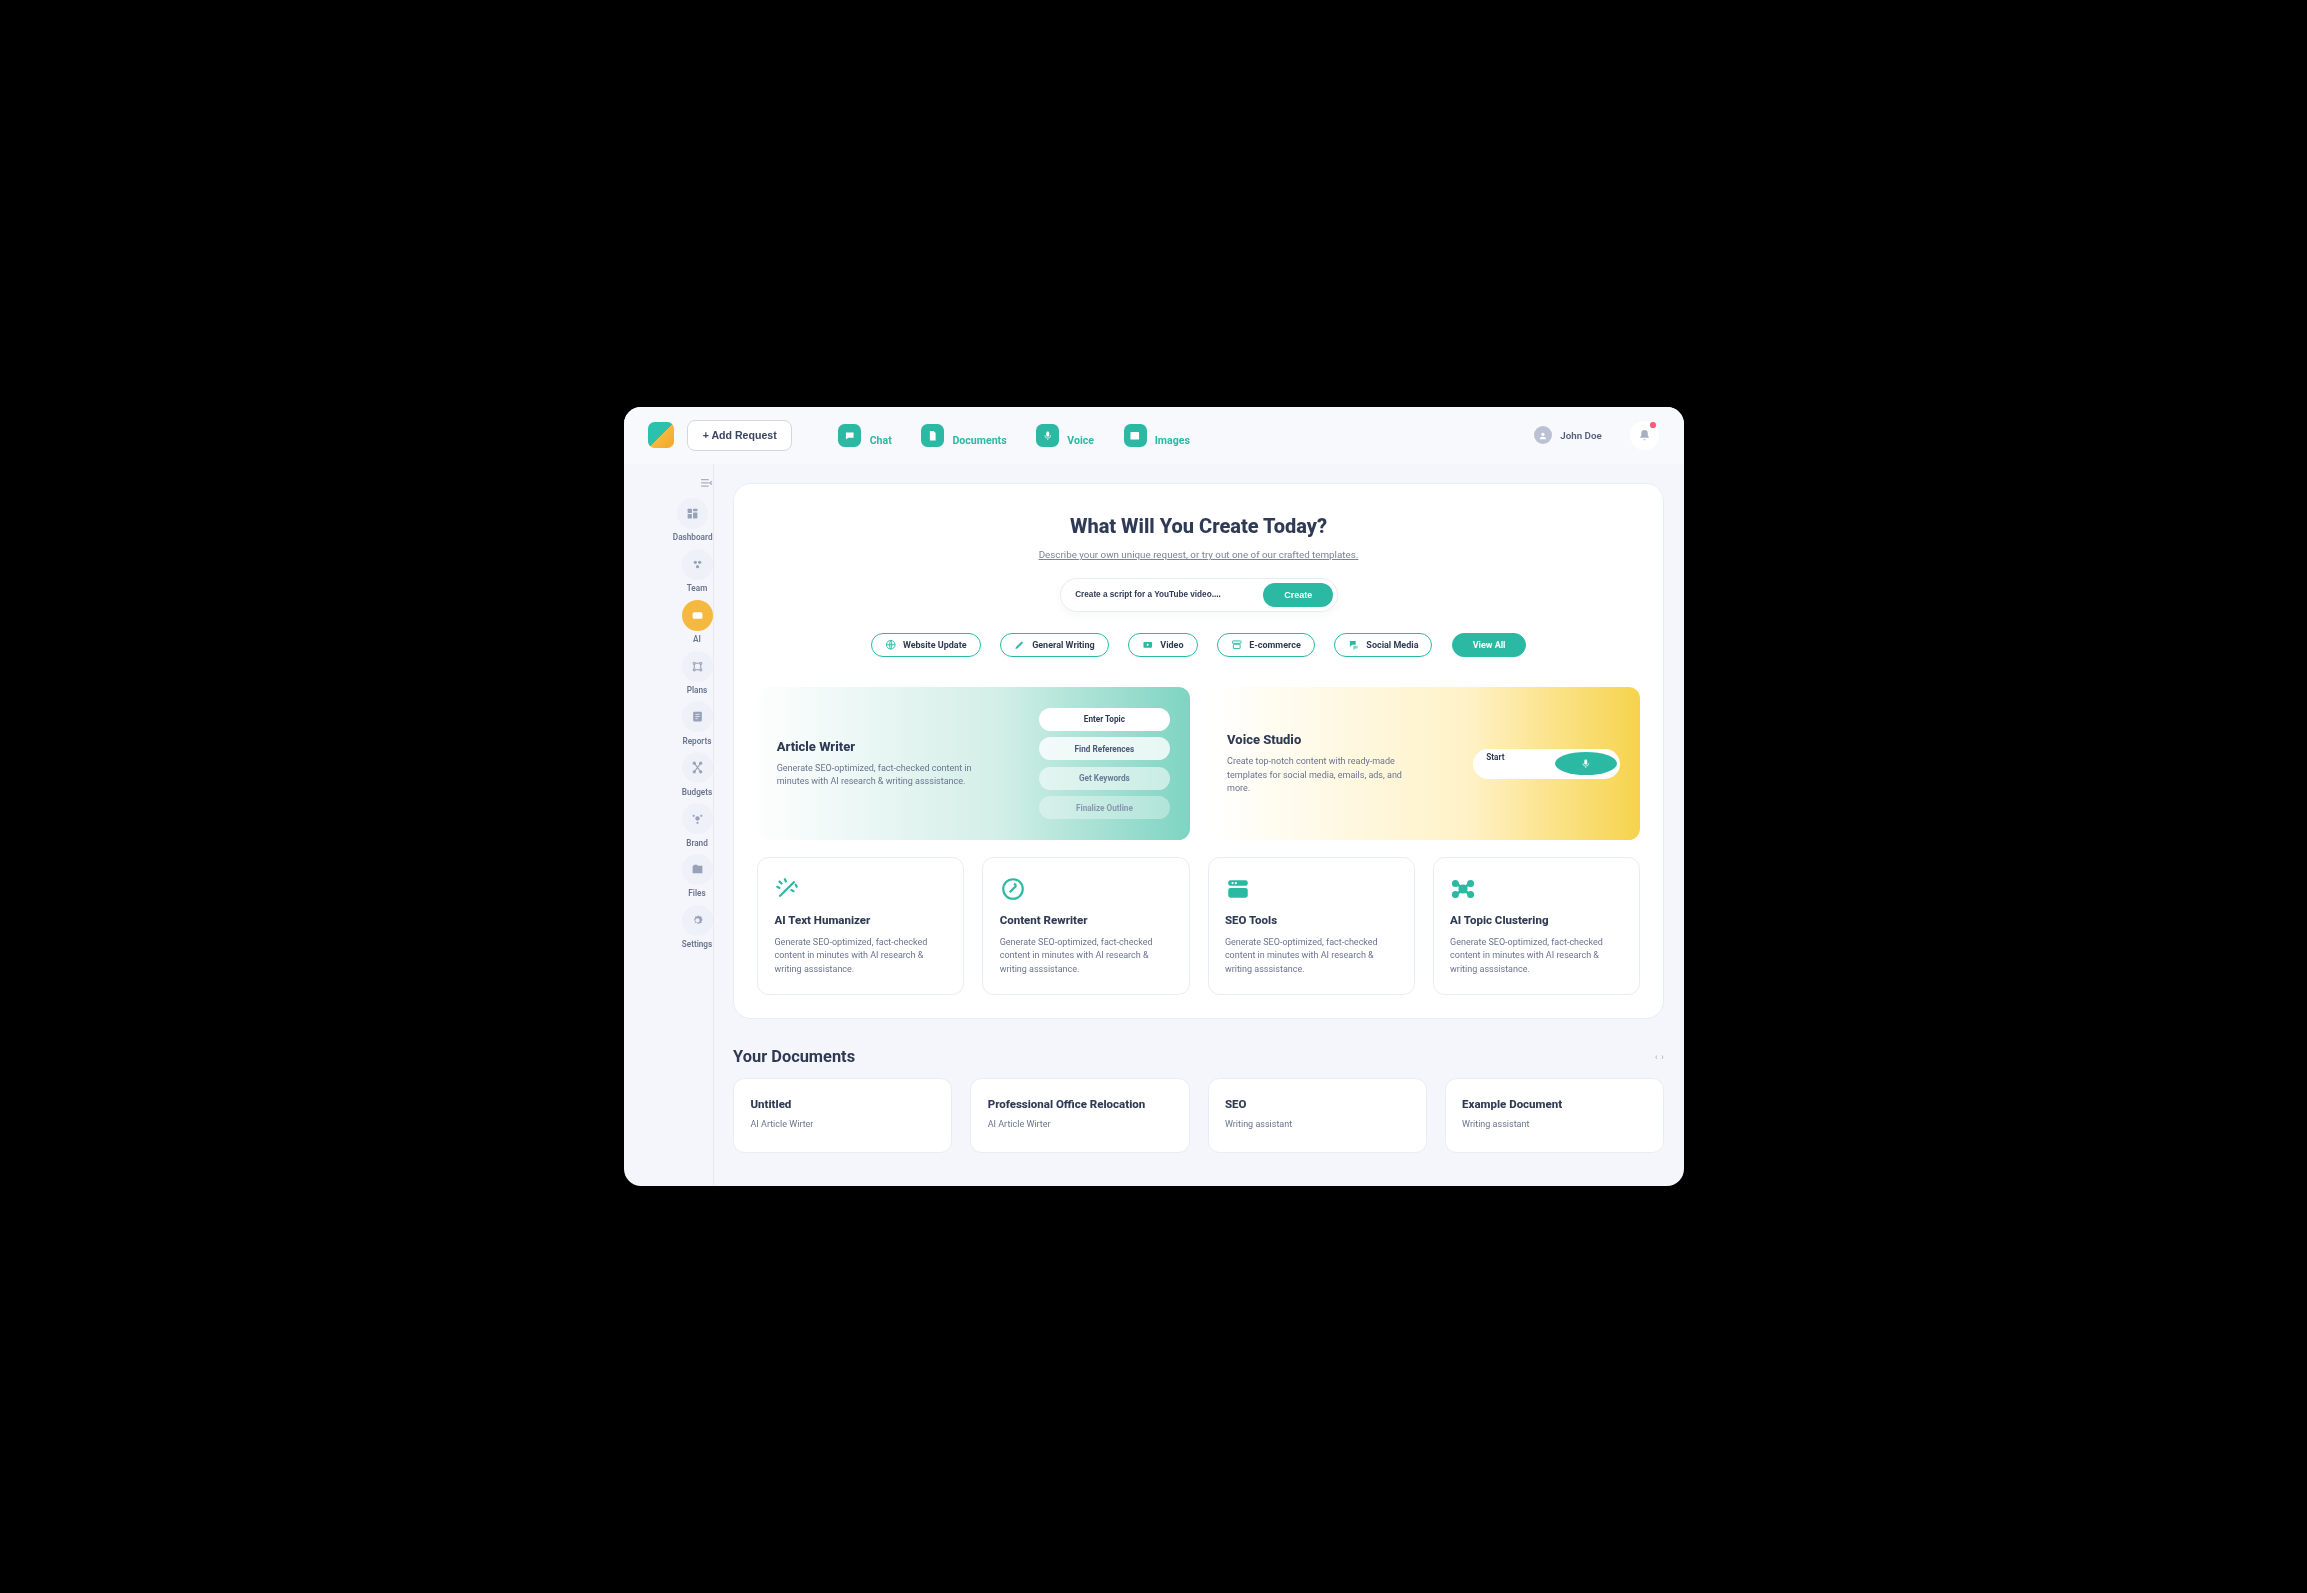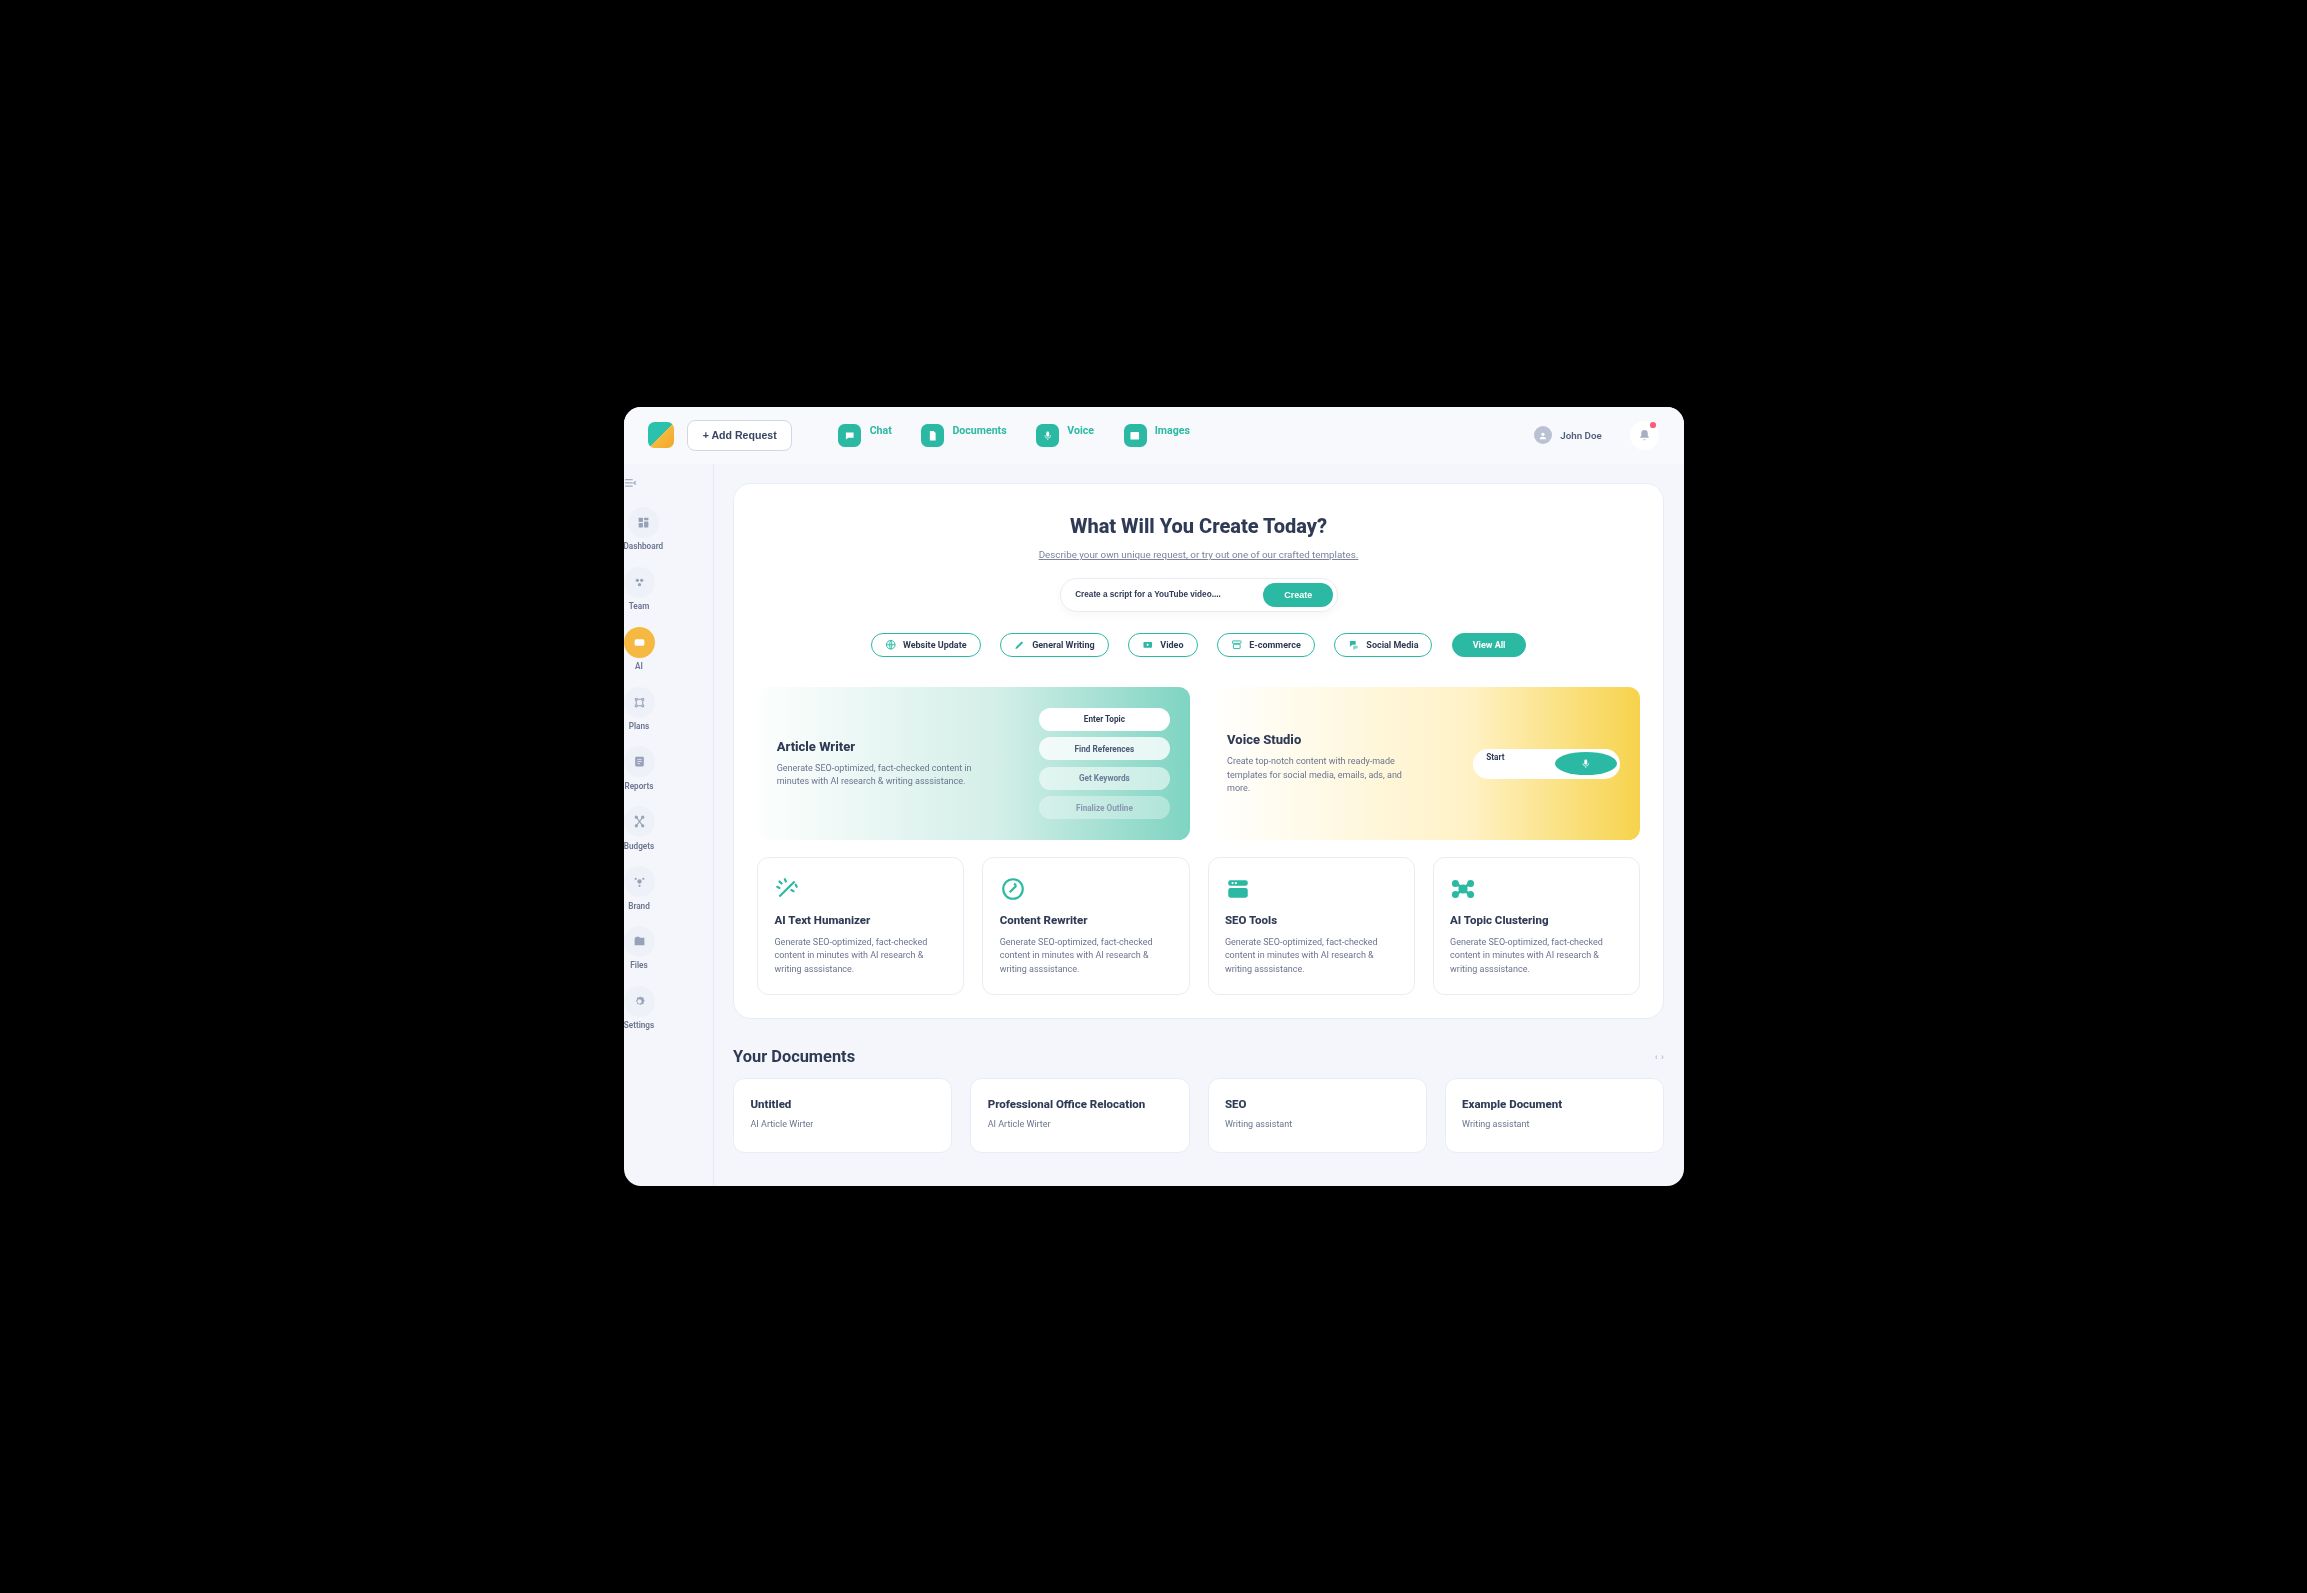--- a/index.html
+++ b/index.html
@@ -52,21 +52,21 @@
   cursor: pointer;
 }
 .topnav {
   display: flex;
   gap: 29.5px;
   margin-left: 33px;
   align-items: center;
 }
 .topnav-item {
   display: flex;
-  align-items: flex-start;
+  align-items: flex-end;
   gap: 8.2px;
   color: #2bb9a4;
   font-weight: 700;
   font-size: 10.6px;
   cursor: pointer;
 }
 .topnav-icon {
   width: 23px; height: 23px;
   border-radius: 6.5px;
   background: #2bb9a4;
@@ -114,22 +114,22 @@
 .body {
   display: flex;
   min-height: 671px;
 }
 .sidebar {
   width: 90px;
   border-right: 0.8px solid #e4e8f1;
   padding: 14.7px 0 24.5px;
   display: flex;
   flex-direction: column;
-  align-items: flex-start;
-  gap: 9px;
+  align-items: flex-end;
+  gap: 0;
 }
 .toggle {
   color: #a6b0c6;
   margin-bottom: 6.5px;
 }
 .sb-item {
   display: flex;
   flex-direction: column;
   align-items: center;
   gap: 3.3px;

